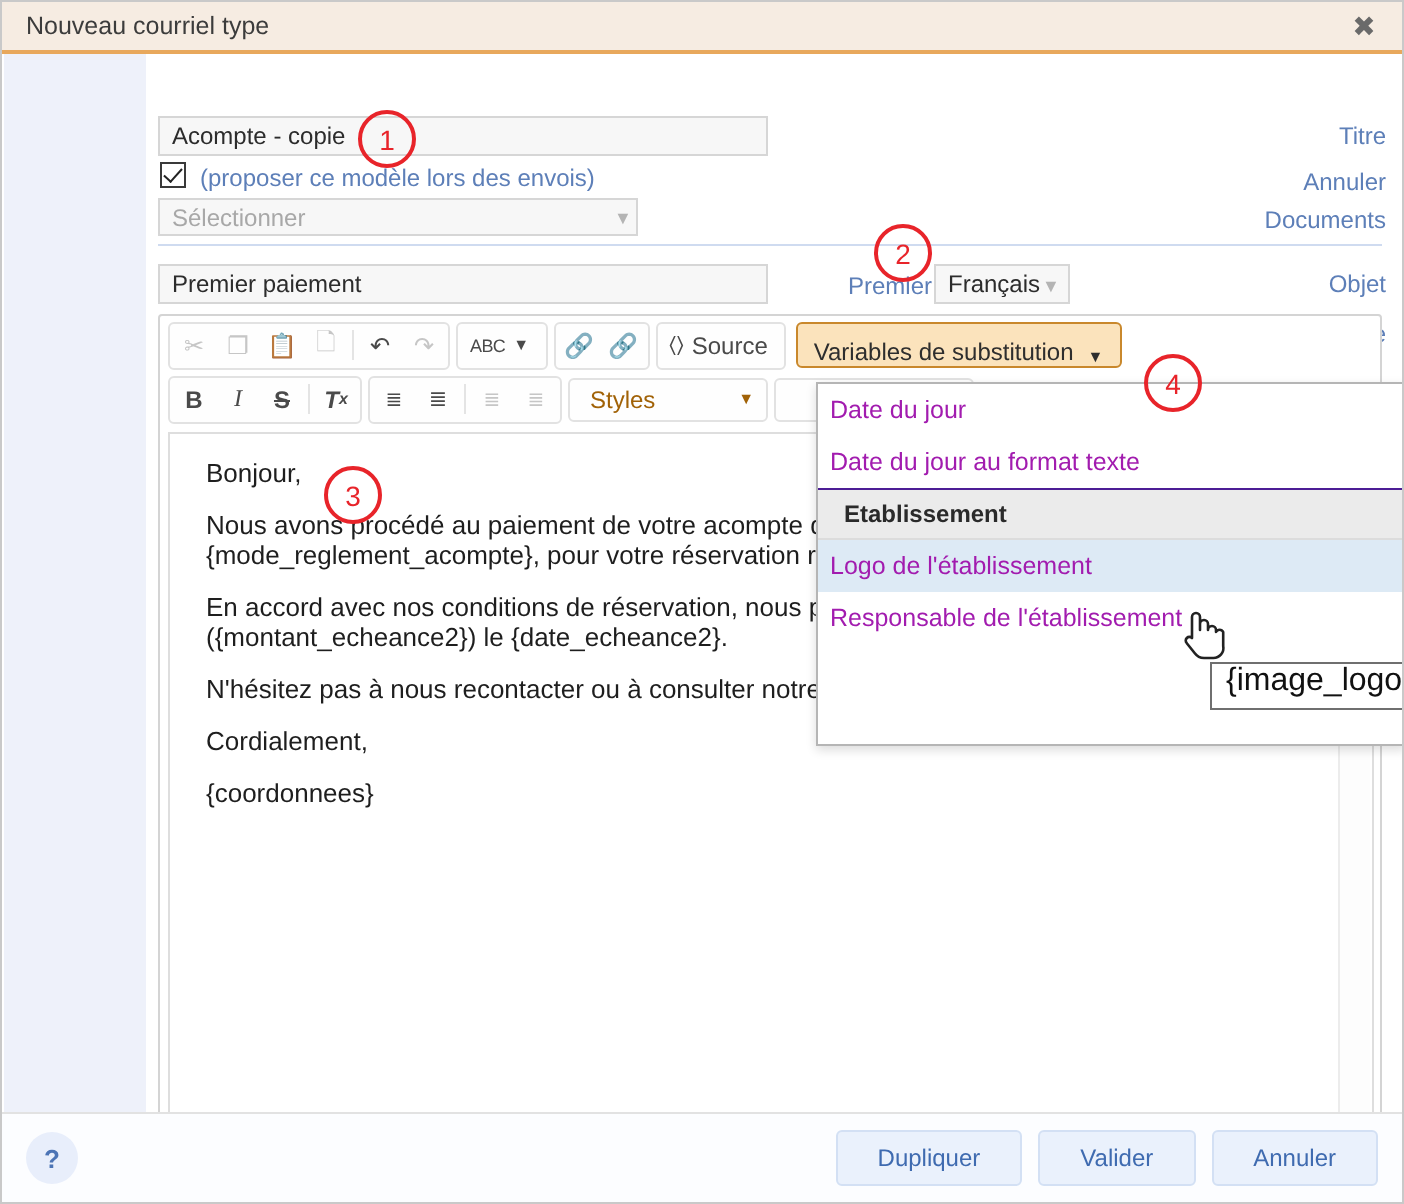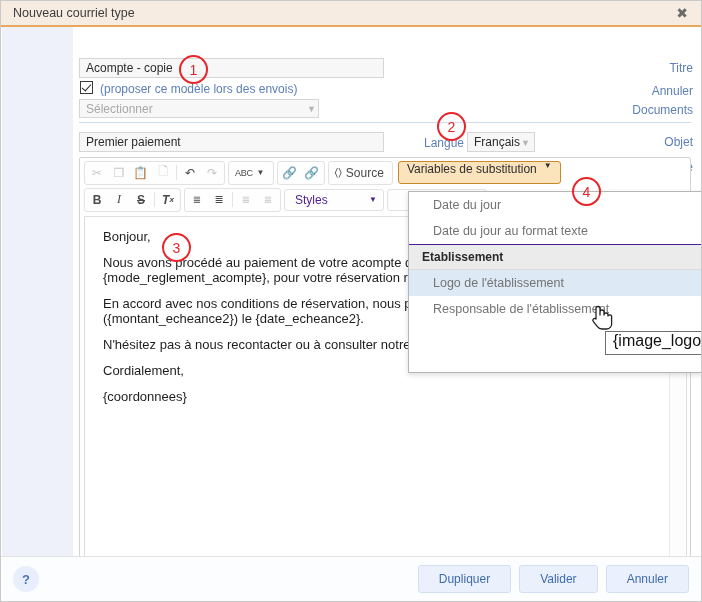--- a/index.html
+++ b/index.html
@@ -165,31 +165,31 @@
 
   .tbselect {
     border: 1px solid #e2e2e2;
     border-radius: 3px;
     background: #fefefe;
     height: 22px;
     display: flex; align-items: center;
     justify-content: space-between;
     padding: 0 6px 0 10px;
     font-size: 12px;
-    color: #4c1d95;
+    color: #a16207;
     cursor: pointer;
     box-sizing: border-box;
   }
 
   .varbtn {
     background: #fbe3bc;
     border: 1px solid #c9882c;
     border-radius: 3px;
     height: 23px;
-    display: flex; align-items: flex-start; gap: 7px;
+    display: flex; align-items: flex-end; gap: 7px;
     padding: 0 8px;
     font-size: 12px;
     color: #2e2e2e;
     cursor: pointer;
     box-sizing: border-box;
   }
   .caret { font-size: 8px; line-height: 1; }
 
   .editbody {
     position: absolute;
@@ -226,23 +226,23 @@
     background: #fff;
     border: 1px solid #b5b5b5;
     box-sizing: border-box;
     box-shadow: 0 2px 5px rgba(0,0,0,0.14);
     z-index: 40;
     overflow: hidden;
   }
   .mi {
     height: 26px;
     display: flex; align-items: center;
-    padding-left: 24px;
+    padding-left: 6px;
     font-size: 12.5px;
-    color: #737373;
+    color: #a21caf;
     cursor: pointer;
     white-space: nowrap;
     text-align: center;
   }
   .mi.hl { background: #ddeaf5; }
   .mgroup {
     height: 24px;
     display: flex; align-items: center;
     padding-left: 13px;
     font-size: 12px;
@@ -343,21 +343,21 @@
     <div class="checkbox" style="left:79px; top:54px;"></div>
     <div class="checklabel" style="left:99px; top:55px;">(proposer ce modèle lors des envois)</div>
 
     <div class="fld placeholder" style="left:78px; top:72px; width:240px; height:19px;">Sélectionner</div>
     <div class="selarrow" style="left:306px; top:78px;">▼</div>
 
     <div class="hr" style="left:78px; top:95px; width:612px;"></div>
 
     <div class="fld" style="left:78px; top:105px; width:305px; height:20px;">Premier paiement</div>
 
-    <div class="langlabel" style="left:423px; top:109px;">Langue</div>
+    <div class="langlabel" style="left:423px; top:109px;">Premier</div>
     <div class="fld" style="left:466px; top:105px; width:68px; height:20px; background:#f7f7f7;">Français</div>
     <div class="selarrow" style="left:520px; top:112px;">▼</div>
 
     <div class="editor">
 
       <div class="tbrow">
         <div class="tbgroup">
           <div class="tbbtn dis">✂</div>
           <div class="tbbtn dis">❐</div>
           <div class="tbbtn dis">📋</div>

